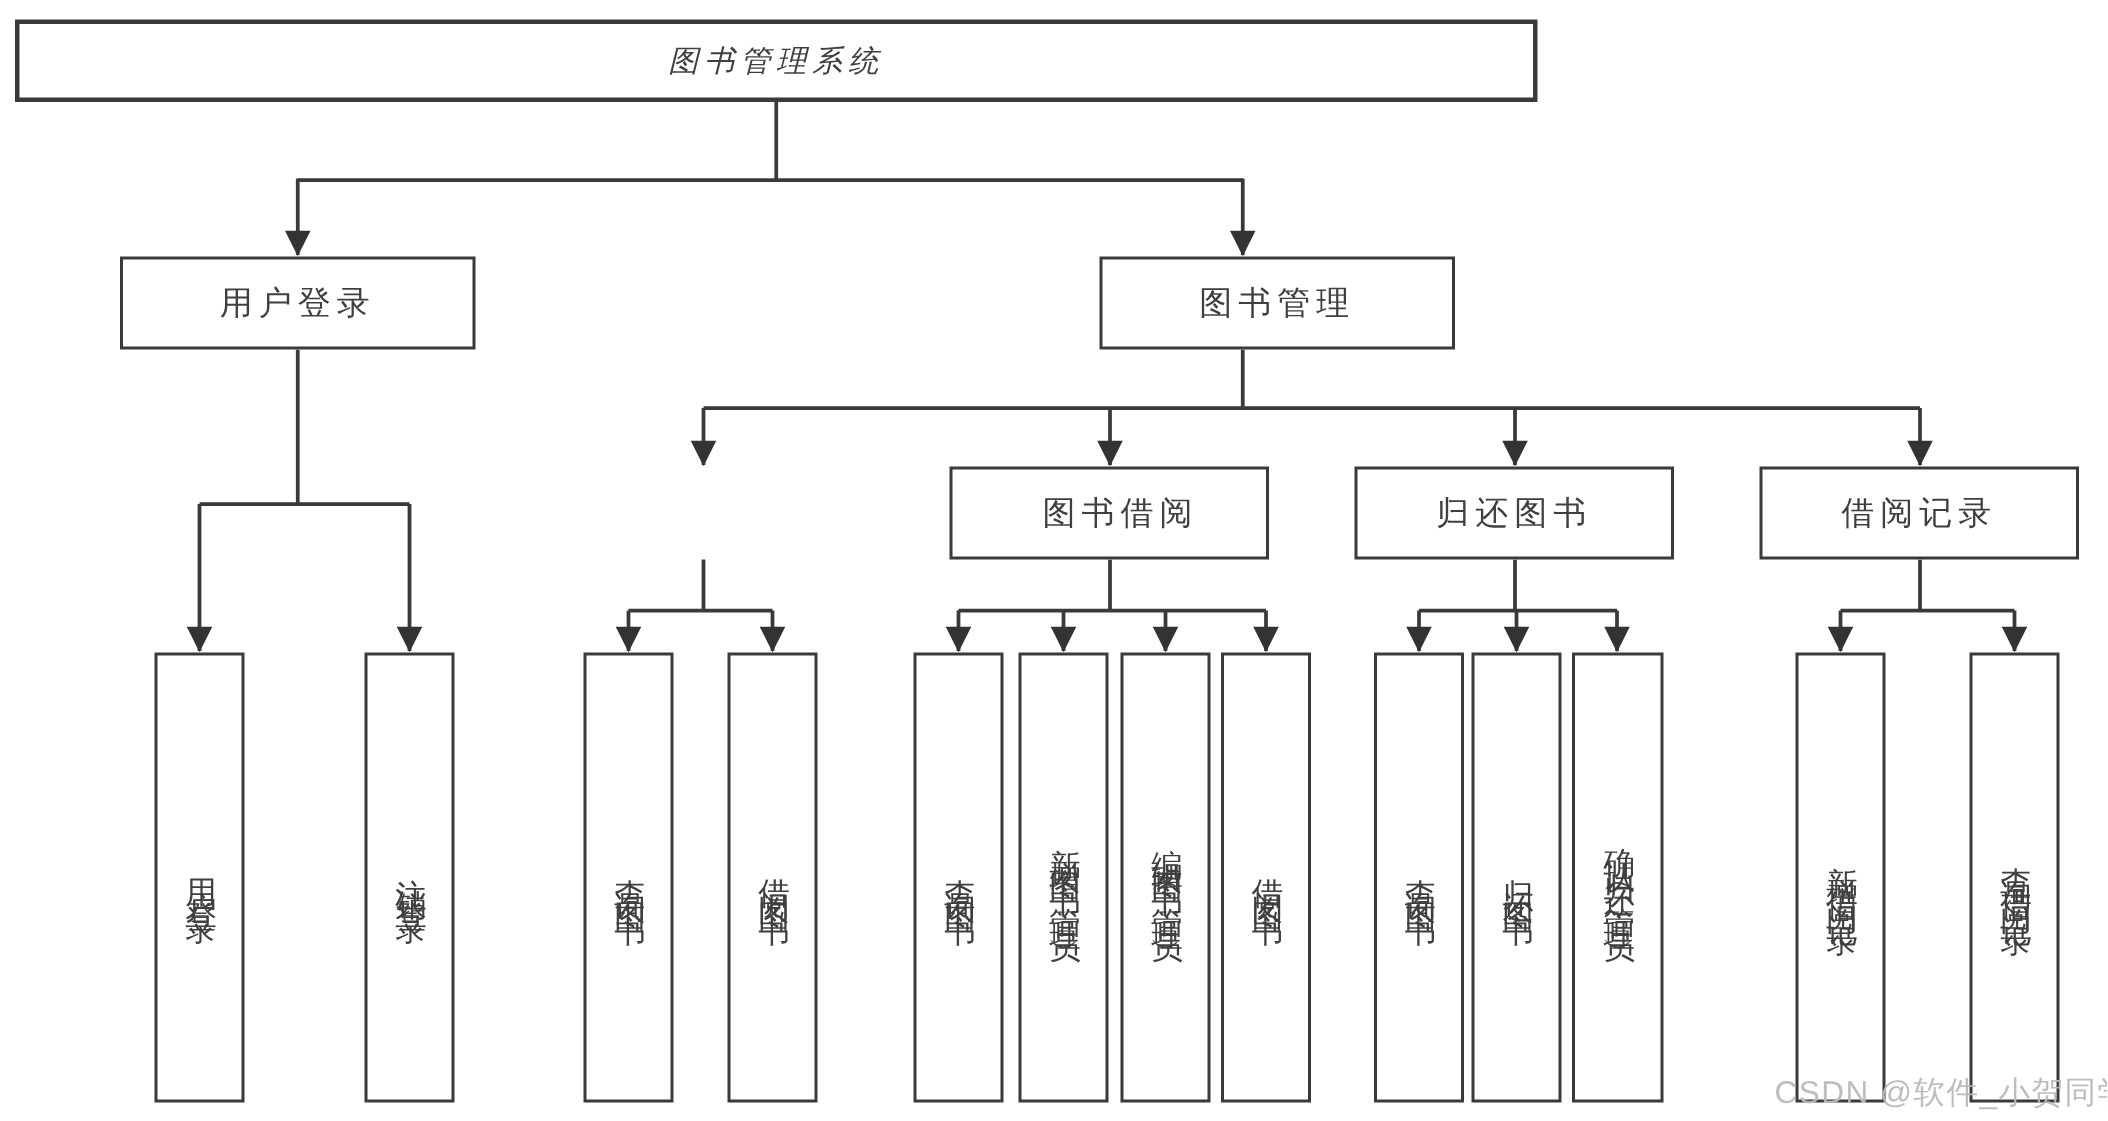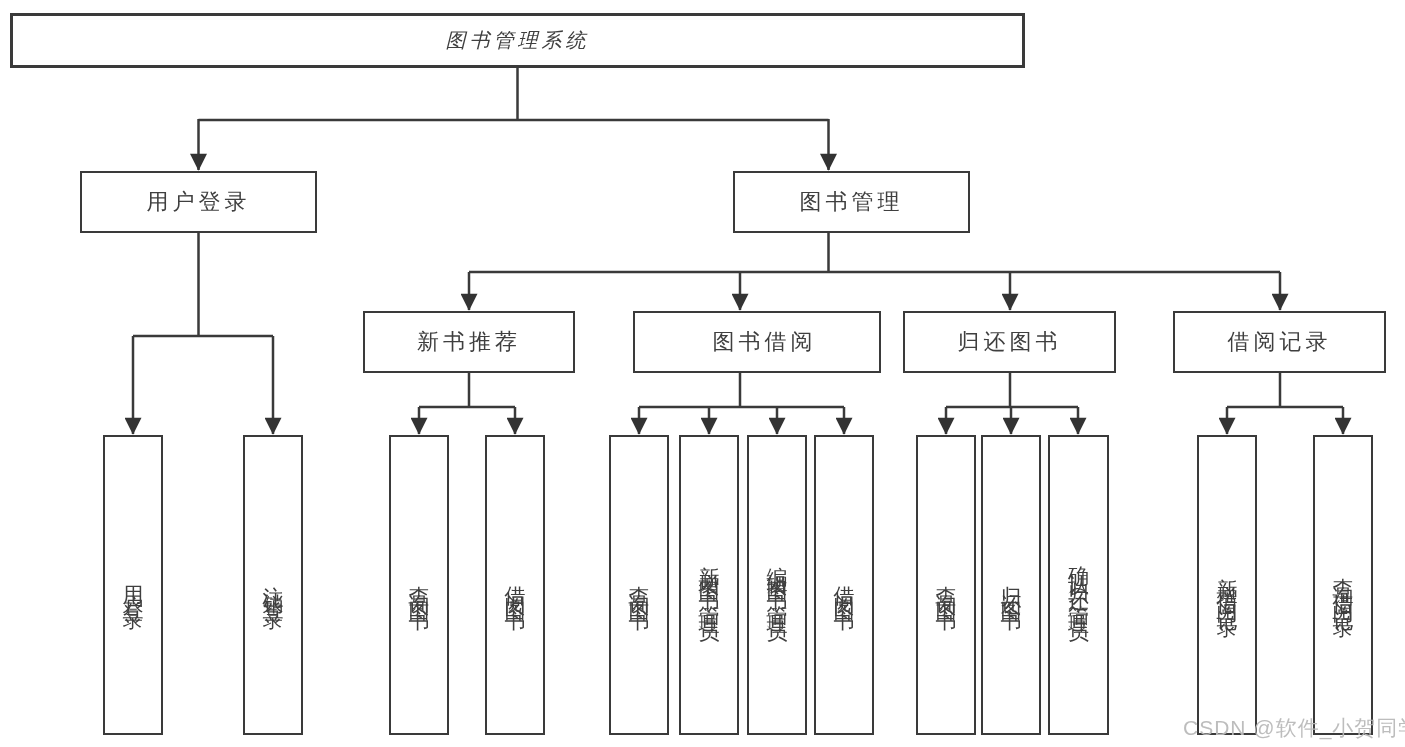--- a/index.html
+++ b/index.html
@@ -93,22 +93,21 @@
       <path d="M1227 407 V434" marker-end="url(#ah)"></path>
       <path d="M1343 407 V434" marker-end="url(#ah)"></path>
     </g>
   </svg>
 
   <div class="box root" style="left:10px; top:13px; width:1015px; height:55px;">图书管理系统</div>
 
   <div class="box" style="left:80px; top:171px; width:237px; height:62px;">用户登录</div>
   <div class="box" style="left:710px; top:171px; width:237px; height:62px;margin-left:23px;">图书管理</div>
 
-  <div class="box" style="left:363px; top:311px; width:212px; height:62px;">新书推荐</div>
-  <div class="box" style="left:633px; top:311px; width:248px; height:62px;padding-left:15px;">图书借阅</div>
+  <div class="box" style="left:633px; top:311px; width:213px; height:62px;padding-left:15px;">图书借阅</div>
   <div class="box" style="left:903px; top:311px; width:213px; height:62px;">归还图书</div>
   <div class="box" style="left:1173px; top:311px; width:213px; height:62px;">借阅记录</div>
 
   <div class="box leaf" style="left:103px; top:435px; width:60px; height:300px;">用户登录</div>
   <div class="box leaf" style="left:243px; top:435px; width:60px; height:300px;">注销登录</div>
 
   <div class="box leaf" style="left:389px; top:435px; width:60px; height:300px;">查询图书</div>
   <div class="box leaf" style="left:485px; top:435px; width:60px; height:300px;">借阅图书</div>
 
   <div class="box leaf" style="left:609px; top:435px; width:60px; height:300px;">查询图书</div>

